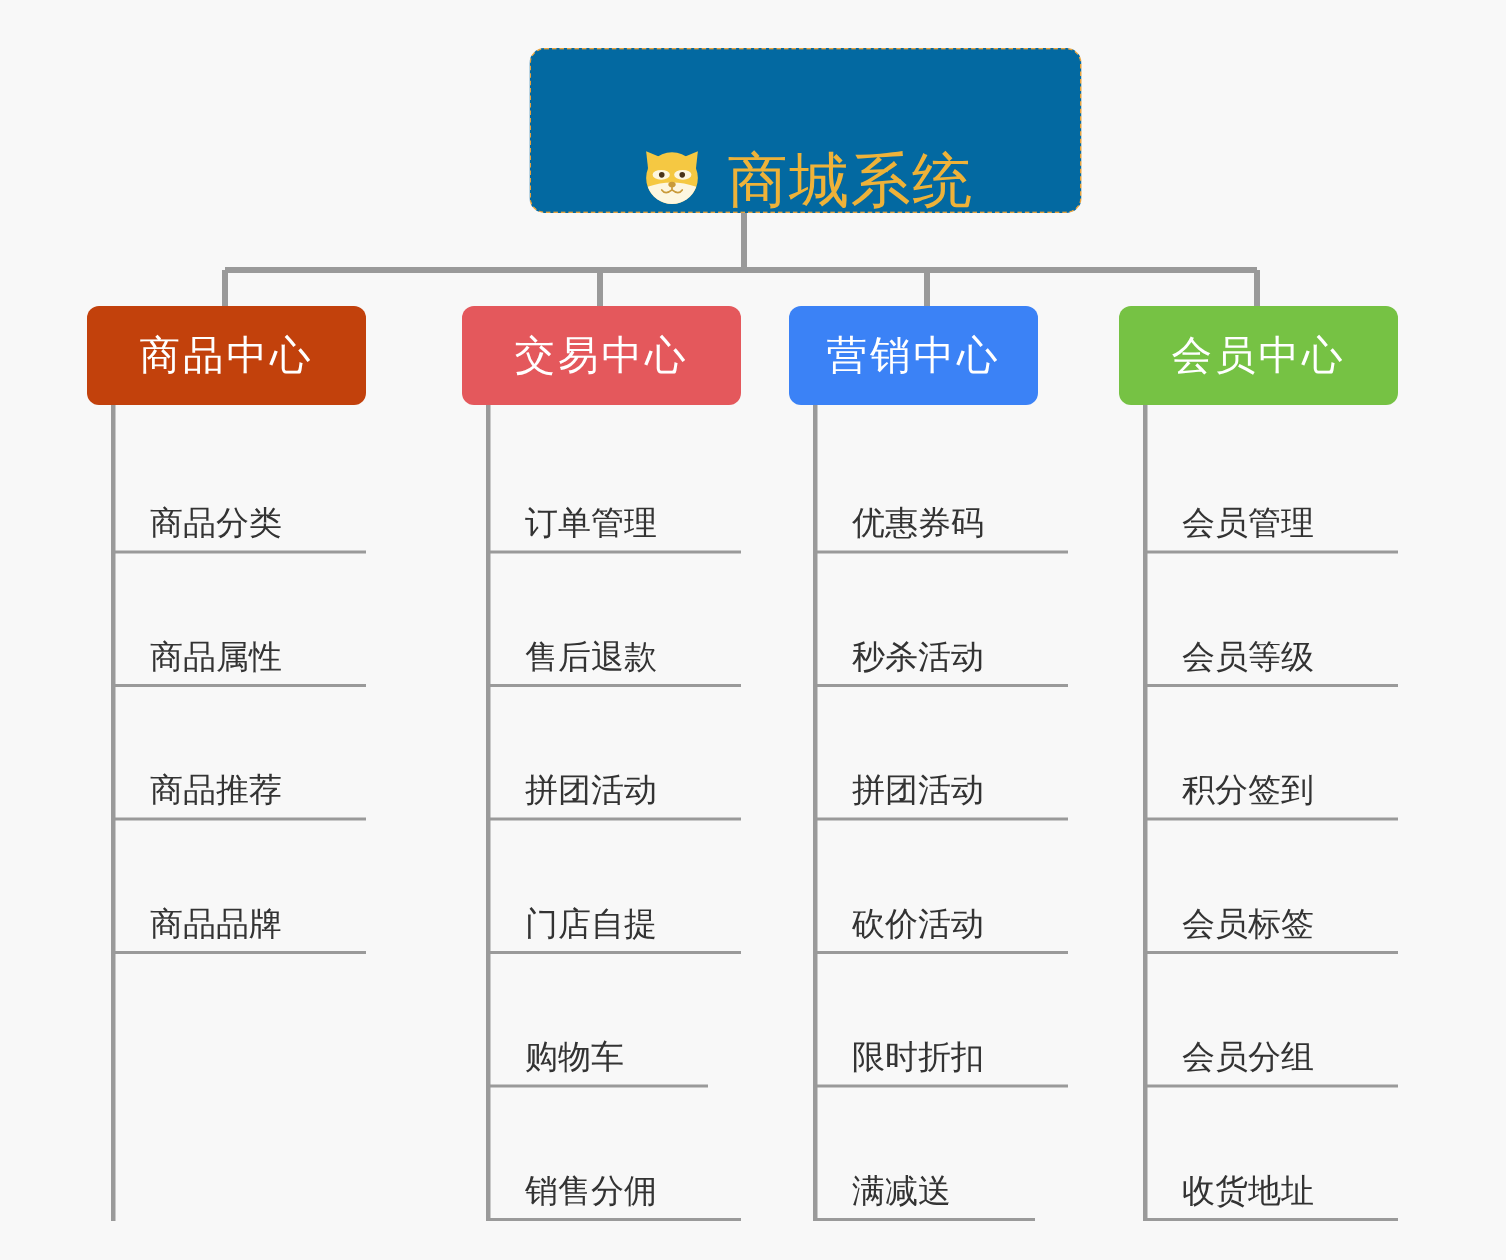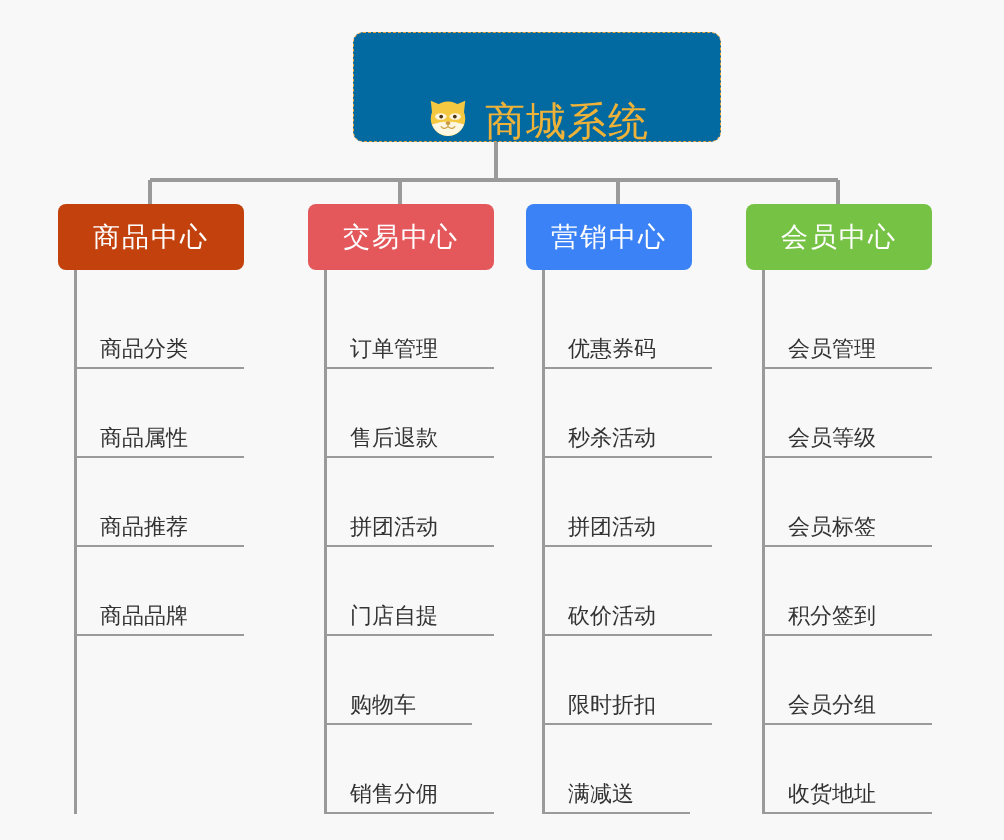--- a/index.html
+++ b/index.html
@@ -262,25 +262,25 @@
         <div class="item" style="padding-left:42px;">
           <span class="item-rule" style="left:16px;width:170px;"></span>
           <span class="item-label">会员管理</span>
         </div>
         <div class="item" style="padding-left:42px;">
           <span class="item-rule" style="left:16px;width:170px;"></span>
           <span class="item-label">会员等级</span>
         </div>
         <div class="item" style="padding-left:42px;">
           <span class="item-rule" style="left:16px;width:170px;"></span>
+          <span class="item-label">积分签到</span>
+        </div>
+        <div class="item" style="padding-left:42px;">
+          <span class="item-rule" style="left:16px;width:170px;"></span>
           <span class="item-label">会员标签</span>
-        </div>
-        <div class="item" style="padding-left:42px;">
-          <span class="item-rule" style="left:16px;width:170px;"></span>
-          <span class="item-label">积分签到</span>
         </div>
         <div class="item" style="padding-left:42px;">
           <span class="item-rule" style="left:16px;width:170px;"></span>
           <span class="item-label">会员分组</span>
         </div>
         <div class="item" style="padding-left:42px;">
           <span class="item-rule" style="left:16px;width:170px;"></span>
           <span class="item-label">收货地址</span>
         </div>
       </div>

